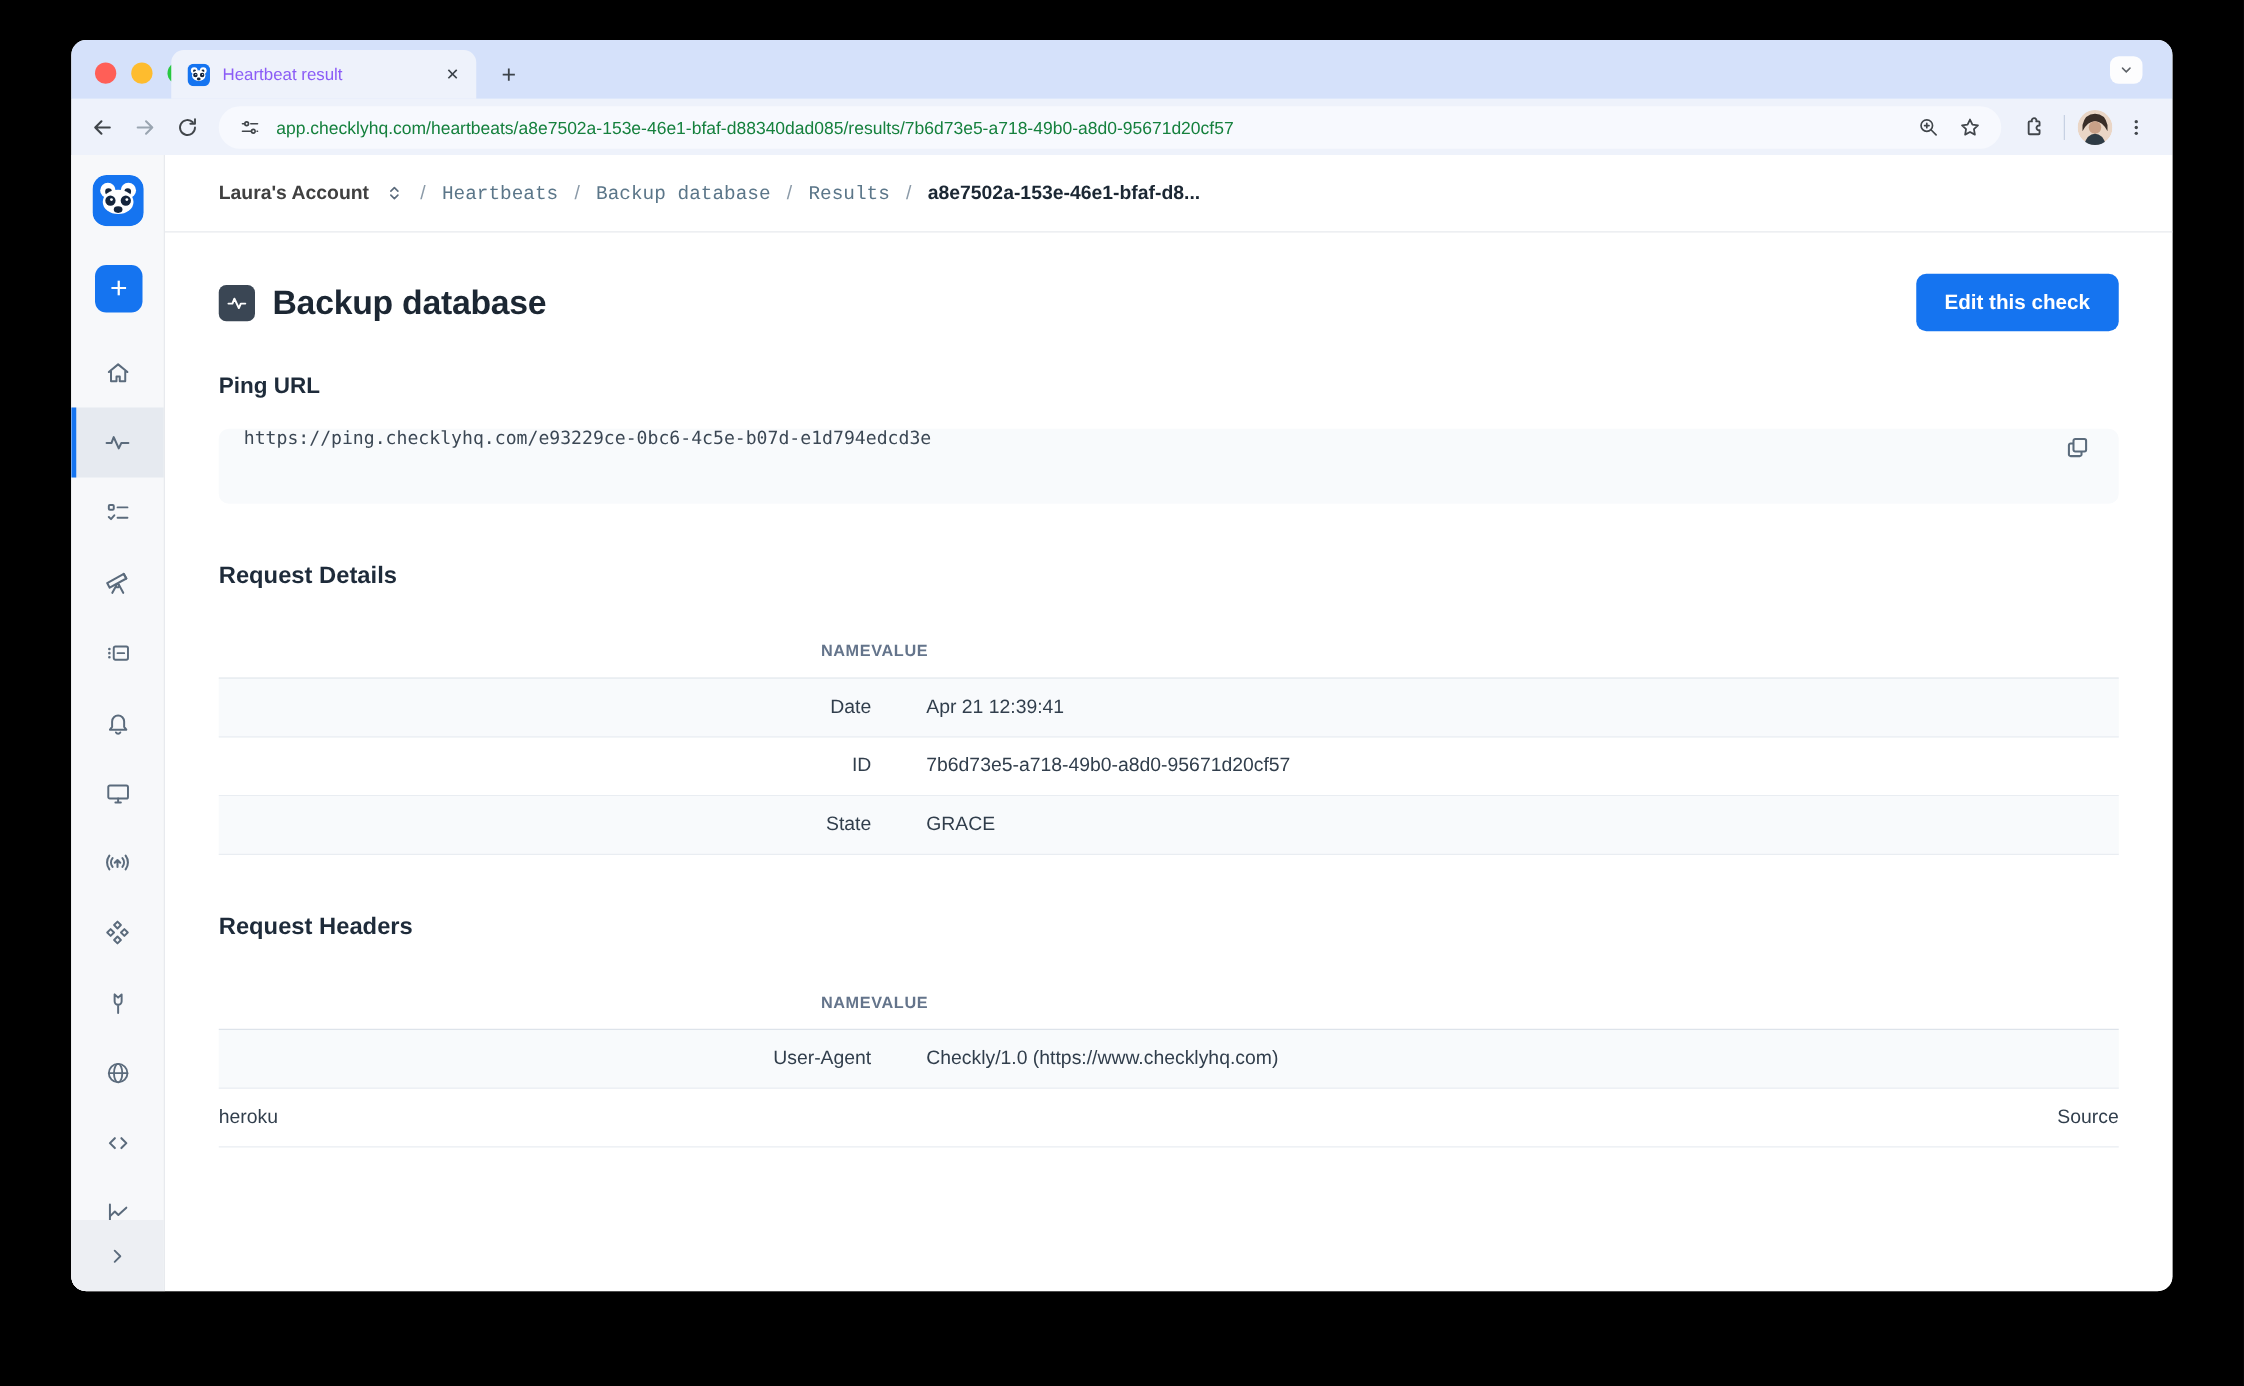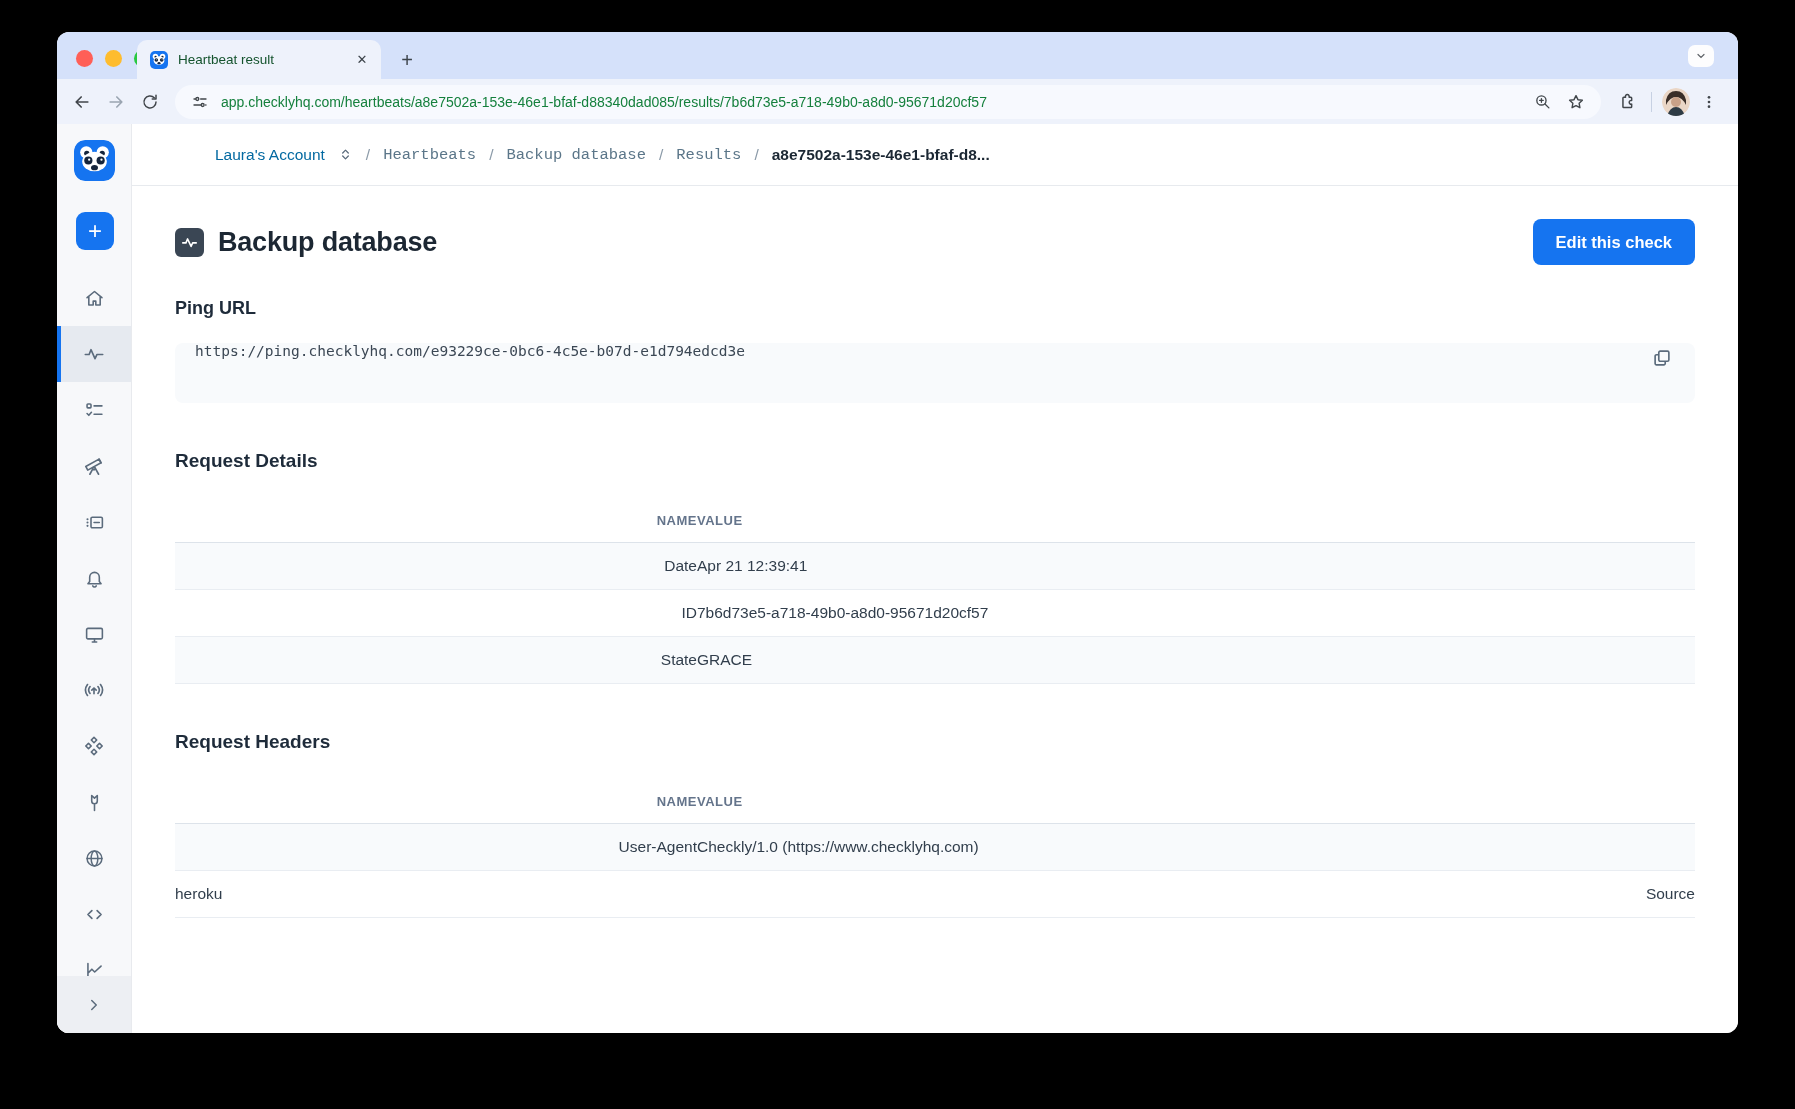--- a/index.html
+++ b/index.html
@@ -10,21 +10,21 @@
   .window { position:absolute; left:57px; top:32px; width:1681px; height:1001px;
             border-radius:12px; overflow:hidden; background:#fff; display:flex; flex-direction:column; }
 
   
   .tabstrip { height:47px; background:#d5e1fa; position:relative; flex:0 0 auto; }
   .traffic { position:absolute; top:18px; left:19px; display:flex; gap:12px; }
   .light { width:17px; height:17px; border-radius:50%; }
   .light.red{ background:#ff5f57; } .light.yellow{ background:#febc2e; } .light.green{ background:#28c840; }
   .tab { position:absolute; left:80px; top:8px; width:244px; height:39px; background:#eef2fb;
          border-radius:10px 10px 0 0; display:flex; align-items:center; padding:0 10px 0 13px; gap:10px; }
-  .tab-title { font-size:13.5px; color:#14532d; flex:1; white-space:nowrap; overflow:hidden; }
+  .tab-title { font-size:13.5px; color:#8b5cf6; flex:1; white-space:nowrap; overflow:hidden; }
   .tab-close { font-size:13px; color:#3c434a; width:18px; height:18px; display:flex; align-items:center; justify-content:center; border-radius:50%; cursor:default; }
   .newtab { position:absolute; left:338px; top:16px; width:24px; height:24px; display:flex; align-items:center; justify-content:center;
             color:#3c434a; font-size:20px; border-radius:50%; }
   .tabsearch { position:absolute; right:24px; top:13px; width:26px; height:22px; background:#fdfdfe; border-radius:7px;
                display:flex; align-items:center; justify-content:center; color:#5f6368; }
 
   
   .toolbar { height:45px; background:#eef2fb; display:flex; align-items:center; padding:0 14px 0 10px; gap:4px; flex:0 0 auto; }
   .tb-btn { width:30px; height:30px; display:flex; align-items:center; justify-content:center; border-radius:50%; flex:0 0 auto; }
   .omnibox { flex:1; height:34px; margin:0 6px 0 6px; background:#f7f9fe; border-radius:17px;
@@ -47,21 +47,21 @@
   .s-item.active { background:#e6eaf0; }
   .s-item.active::before { content:""; position:absolute; left:0; top:0; bottom:0; width:4px; background:#1574f0; }
   .s-item svg { stroke:#5b6b7c; }
   .side-bottom { position:absolute; left:0; right:0; bottom:0; height:57px; background:#edeff3;
                  display:flex; align-items:center; justify-content:center; z-index:2; }
 
   
   .main { flex:1; display:flex; flex-direction:column; min-width:0; }
   .appheader { height:62px; border-bottom:1px solid #e7eaee; display:flex; align-items:center; padding:0 44px 0 43px; flex:0 0 auto; }
   .crumbs { display:flex; align-items:center; gap:13px; font-size:15.5px; }
-  .crumb-account { color:#0369a1; font-weight:normal;margin-left:40px; }
+  .crumb-account { color:#404040; font-weight:bold; }
   .crumb-sep { color:#8b9aa8; }
   .crumb-link { color:#5b7689; text-decoration:none;font-family:Liberation Mono, monospace; }
   .crumb-current { color:#1b2733; font-weight:bold; }
   .hdr-nav { margin-left:auto; display:flex; align-items:center; gap:31px; }
   .hdr-link { font-size:16px; color:#4d6375; text-decoration:none; }
   .avatar-lg { width:37px; height:37px; border-radius:50%; overflow:hidden; margin-left:27px; }
 
   .content { padding:0 43px; }
 
   .title-row { margin-top:33px; display:flex; align-items:center; }
@@ -72,21 +72,21 @@
 
   .ping-heading { margin-top:33px; font-size:18px; font-weight:bold; color:#1e2b3a; }
   .ping-box { margin-top:24px; height:60px; background:#f8fafc; border-radius:8px; display:flex; padding:0 18px 0 20px; }
   .ping-url { font-family:"DejaVu Sans Mono",monospace; font-size:14.5px; color:#3b4754; }
   .copy-btn { margin-left:auto; width:30px; height:30px; display:flex; align-items:center; justify-content:center; border-radius:6px; }
 
   .section-heading { margin-top:47px; font-size:19px; font-weight:bold; color:#1e2b3a; }
   .dtable { margin-top:27px; width:100%; }
   .thead { display:flex; height:44px; align-items:center; border-bottom:1px solid #dde3ea; }
   .th { font-size:13px; font-weight:bold; color:#64748b; letter-spacing:0.5px; }
-  .trow { display:flex; height:47px; align-items:center; border-bottom:1px solid #e9edf2; }
+  .trow { display:flex; height:47px; align-items:center; border-bottom:1px solid #e9edf2;gap:44px; }
   .trow:nth-child(even) { background:#f8fafc; }
   .col-name { width:522px; padding-left:15px; flex:0 0 auto;text-align:right; }
   .col-value { flex:1; }
   .td { font-size:15.5px; color:#313e4c; }
 </style>
 </head>
 <body>
 
 <div class="stage">
   <div class="window">

